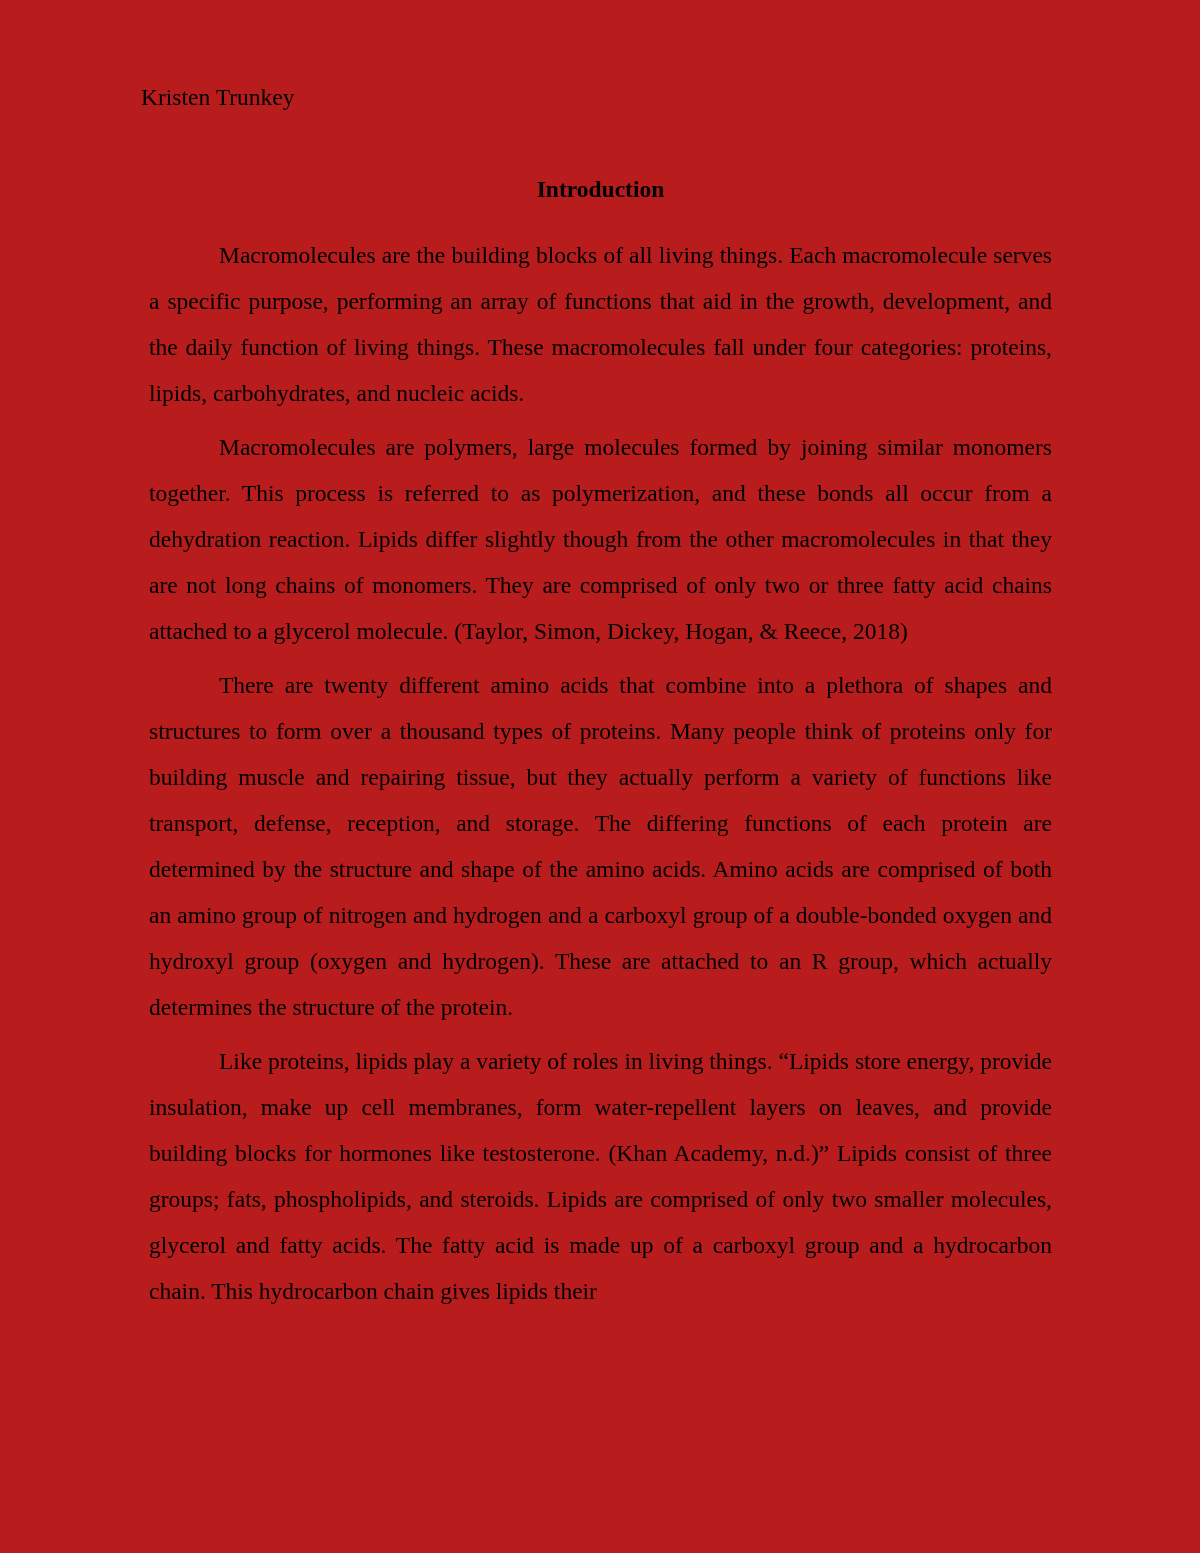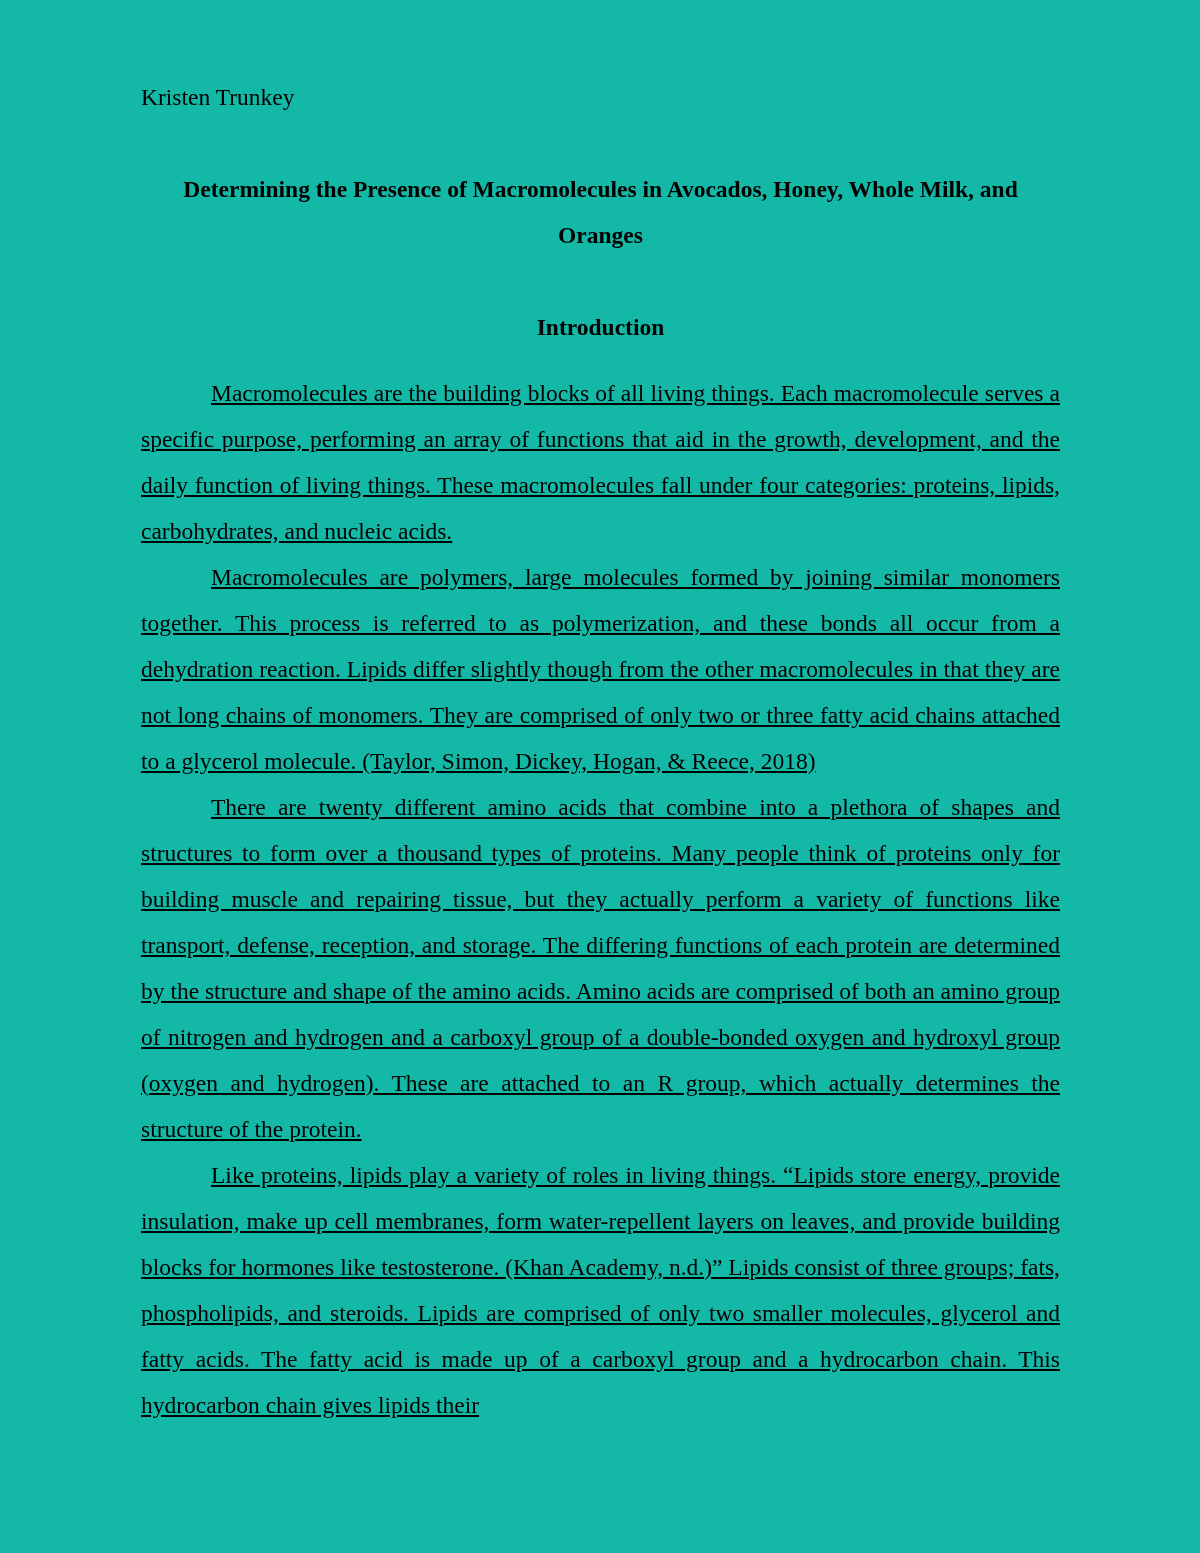--- a/index.html
+++ b/index.html
@@ -14,21 +14,21 @@
     overflow: hidden;
     font-family: "Liberation Serif", "DejaVu Serif", serif;
     color: #000000;
     -webkit-font-smoothing: antialiased;
   }
 
   .page {
     position: relative;
     width: 1200px;
     height: 1553px;
-    background: #14b8a6;
+    background: #b91c1c;
     box-sizing: border-box;
     padding: 0;
   }
 
   .content {
     position: absolute;
     left: 141px;
     top: 74px;
     width: 919px;
   }
@@ -63,40 +63,38 @@
     margin-top: 46px;
   }
 
   
   .body-paragraph {
     font-size: 23.5px;
     line-height: 46px;
     text-align: justify;
     text-justify: inter-word;
     text-indent: 70px;
-    margin: 0;
+    margin: 8px;
     padding: 0;
     hyphens: none;
-    text-decoration: underline;
   }
   .body-paragraph.first-body {
     margin-top: 14px;
   }
 </style>
 </head>
 <body>
 
 <div class="page">
   <div class="content">
 
     <div class="header-block">
       <div class="header-line">Kristen Trunkey</div>
     </div>
 
-    <h1 class="doc-title">Determining the Presence of Macromolecules in Avocados, Honey, Whole Milk, and Oranges</h1>
 
     <h2 class="section-heading">Introduction</h2>
 
     <p class="body-paragraph first-body">Macromolecules are the building blocks of all living things.  Each macromolecule serves a specific purpose, performing an array of functions that aid in the growth, development, and the daily function of living things.  These macromolecules fall under four categories: proteins, lipids, carbohydrates, and nucleic acids.</p>
 
     <p class="body-paragraph">Macromolecules are polymers, large molecules formed by joining similar monomers together. This process is referred to as polymerization, and these bonds all occur from a dehydration reaction. Lipids differ slightly though from the other macromolecules in that they are not long chains of monomers. They are comprised of only two or three fatty acid chains attached to a glycerol molecule. (Taylor, Simon, Dickey, Hogan, &amp; Reece, 2018)</p>
 
     <p class="body-paragraph">There are twenty different amino acids that combine into a plethora of shapes and structures to form over a thousand types of proteins. Many people think of proteins only for building muscle and repairing tissue, but they actually perform a variety of functions like transport, defense, reception, and storage.  The differing functions of each protein are determined by the structure and shape of the amino acids. Amino acids are comprised of both an amino group of nitrogen and hydrogen and a carboxyl group of a double-bonded oxygen and hydroxyl group (oxygen and hydrogen). These are attached to an R group, which actually determines the structure of the protein.</p>
 
     <p class="body-paragraph">Like proteins, lipids play a variety of roles in living things. “Lipids store energy, provide insulation, make up cell membranes, form water-repellent layers on leaves, and provide building blocks for hormones like testosterone. (Khan Academy, n.d.)”  Lipids consist of three groups; fats, phospholipids, and steroids.  Lipids are comprised of only two smaller molecules, glycerol and fatty acids. The fatty acid is made up of a carboxyl group and a hydrocarbon chain. This hydrocarbon chain gives lipids their</p>

